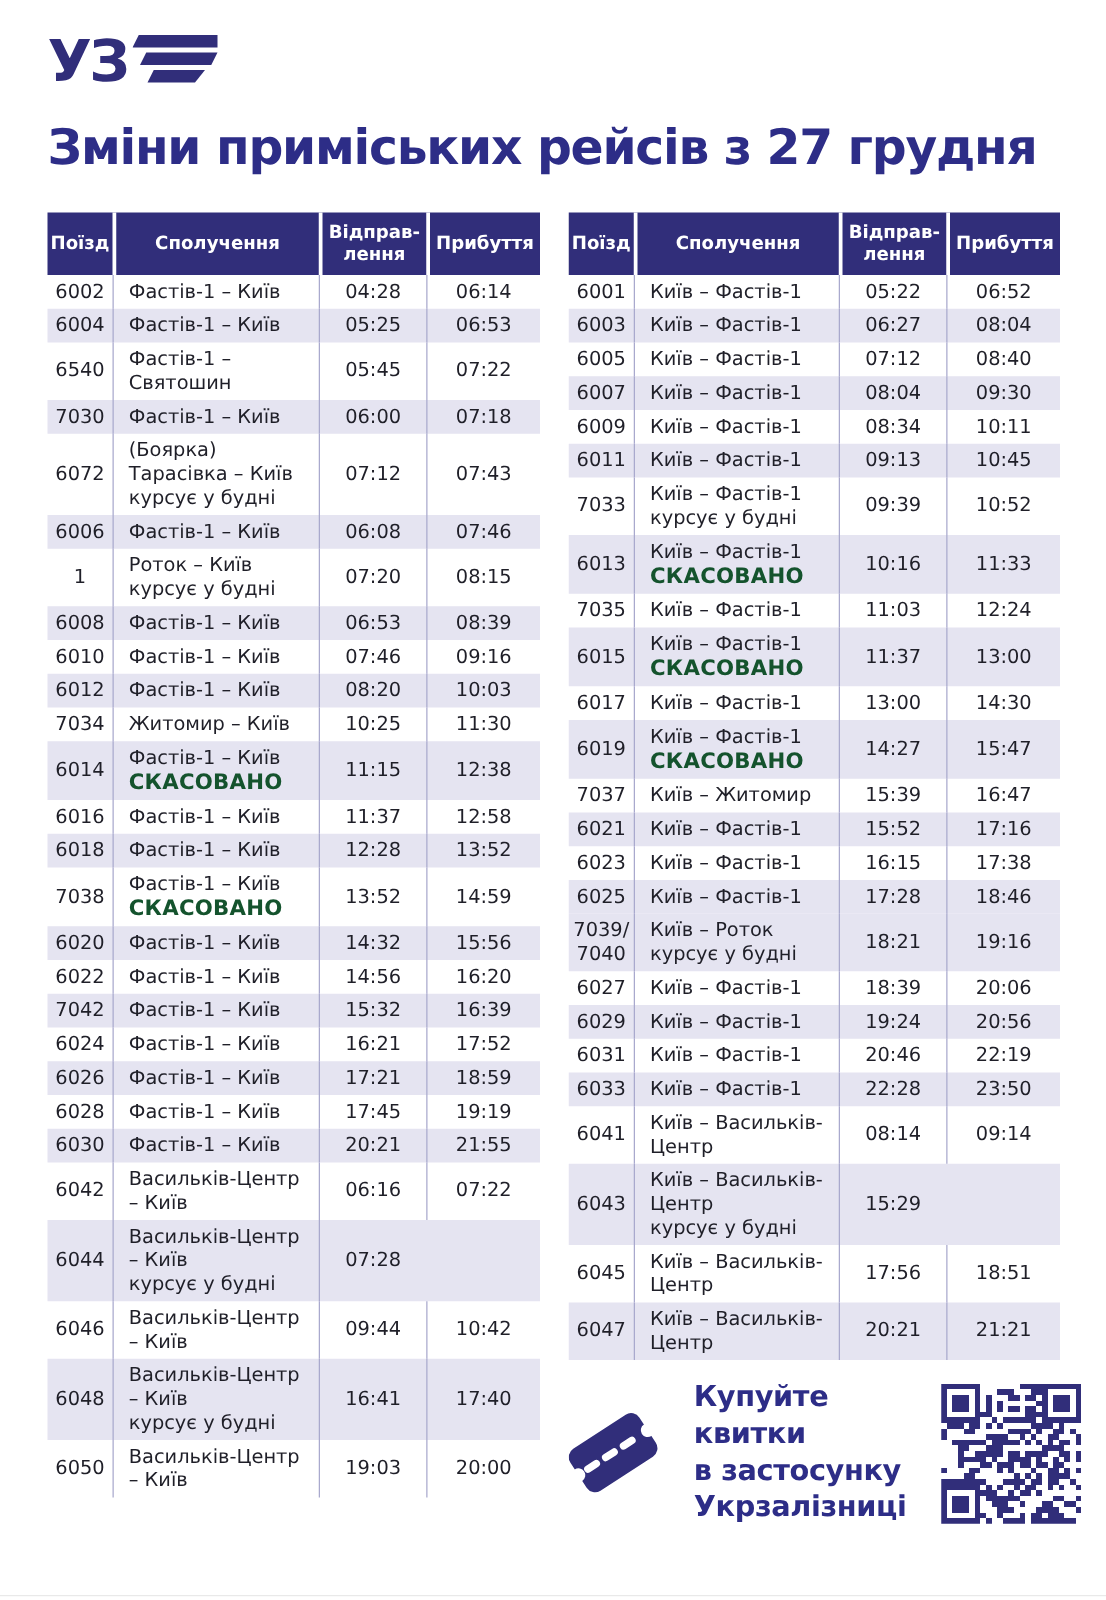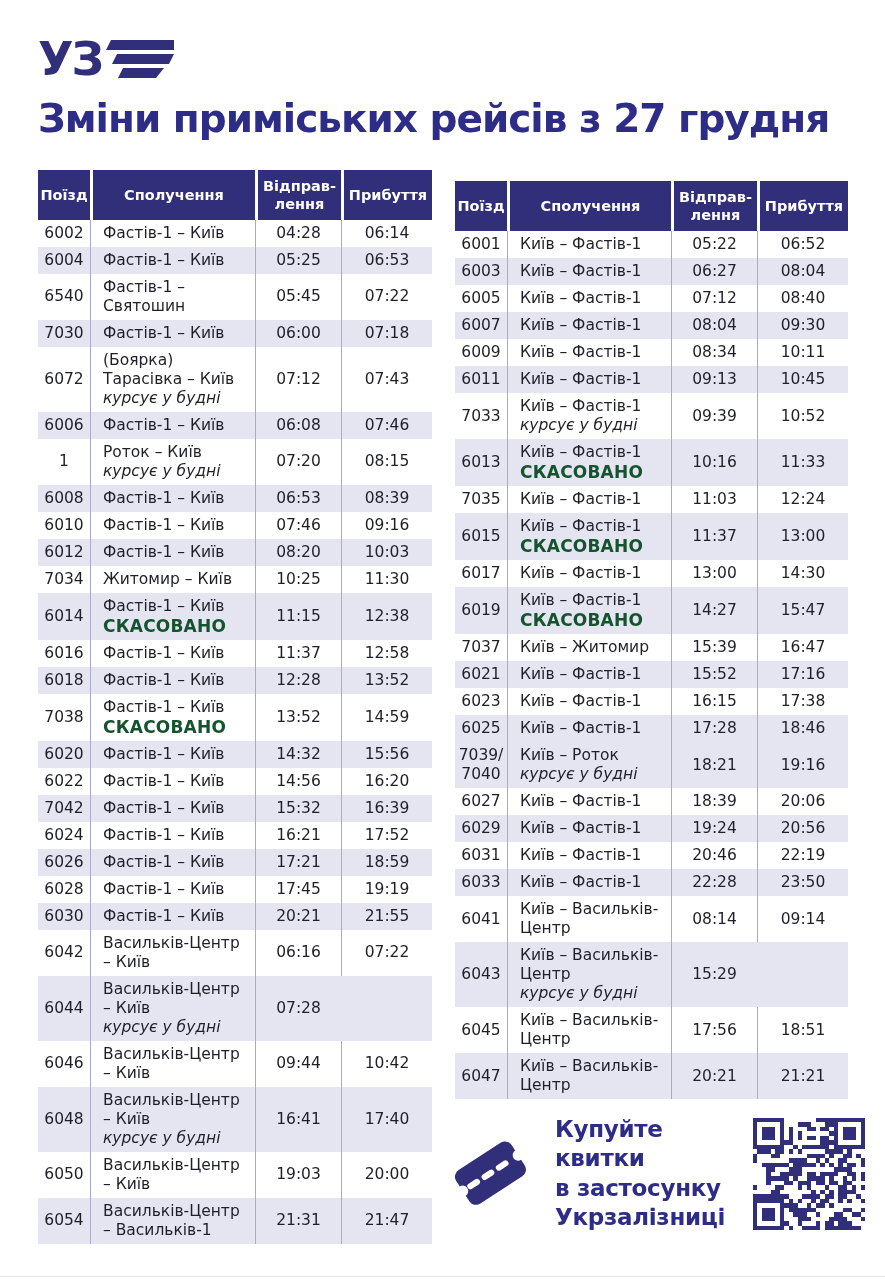--- a/index.html
+++ b/index.html
@@ -3,29 +3,29 @@
 <meta charset="utf-8">
 <style>
   * { margin:0; padding:0; box-sizing:border-box; }
   html,body { background:#fff; }
   .page {
     position:relative; width:885px; height:1280px; overflow:hidden;
     background:#fff; padding:26px 37px 0 38px;
     font-family:"DejaVu Sans","Liberation Sans",sans-serif;
     color:#1f1f28;
   }
-  .logo { display:flex; align-items:flex-end; gap:4px; height:56px; }
+  .logo { display:flex; align-items:flex-start; gap:4px; height:56px; }
   .logo-text { font-size:46px; font-weight:800; color:#312e7a; letter-spacing:-2px; line-height:1; }
   .logo-stripes { display:block; margin-bottom:2px; }
   h1.title {
     margin-top:16px; margin-bottom:22px;
     font-size:39px; font-weight:800; letter-spacing:-1px;
     color:#2d2d87; line-height:1.1; white-space:nowrap;
   }
-  .tables { display:flex; gap:23px; align-items:center;margin-top:29px; }
+  .tables { display:flex; gap:23px; align-items:flex-start;margin-top:29px; }
   .ttable { width:394px; flex:0 0 394px; }
   .right-col { width:393px; flex:0 0 393px; display:flex; flex-direction:column; }
   .right-col .ttable { width:393px; flex:0 0 auto; }
   .thead, .trow { display:grid; grid-template-columns:52px 165px 86px 91px; }
   .right-col .thead, .right-col .trow { grid-template-columns:52px 164px 86px 91px; }
   .thead { background:#312e7a; color:#fff; }
   .th {
     display:flex; align-items:center; justify-content:center; text-align:center;
     font-size:14.5px; font-weight:700; line-height:1.25;
     min-height:50px; padding:4px 2px; white-space:pre-line;
@@ -35,21 +35,21 @@
   .td {
     display:flex; align-items:center; justify-content:center;
     font-size:15.5px; line-height:19px; padding:4px 2px;
     text-align:center; white-space:pre-line;
   }
   .td + .td { border-left:1px solid #a9a9cd; }
   .td.route {
     flex-direction:column; align-items:flex-start; justify-content:center;
     text-align:left; padding-left:12px; padding-right:6px;
   }
-  .route-note { font-style:italic; }
+  .route-note { }
   .route-cancelled { font-weight:800; font-size:17px; line-height:20px; color:#14532d; letter-spacing:0.2px; }
   .promo { display:flex; align-items:center; gap:28px; margin-top:16px; }
   .promo-text {
     flex:1; font-size:23px; font-weight:800; color:#2d2d87;
     line-height:1.28; white-space:pre-line; letter-spacing:-0.3px;
   }
   .ticket-wrap { flex:0 0 72px; height:86px; }
   .qr-wrap { flex:0 0 112px; height:112px; }
   .bottom-hairline { position:absolute; left:0; right:0; bottom:3px; height:1px; background:#e9e9e9; }
 </style>
@@ -231,26 +231,20 @@
           <div class="td">6048</div>
           <div class="td route"><span>Васильків-Центр – Київ</span><span class="route-note">курсує у будні</span></div>
           <div class="td">16:41</div>
           <div class="td">17:40</div>
         </div>
         <div class="trow">
           <div class="td">6050</div>
           <div class="td route"><span>Васильків-Центр – Київ</span></div>
           <div class="td">19:03</div>
           <div class="td">20:00</div>
-        </div>
-        <div class="trow alt">
-          <div class="td">6054</div>
-          <div class="td route"><span>Васильків-Центр – Васильків-1</span></div>
-          <div class="td">21:31</div>
-          <div class="td">21:47</div>
         </div>
       </div>
     <div class="right-col">
       <div class="ttable" id="table-right">
           <div class="thead">
             <div class="th">Поїзд</div>
             <div class="th">Сполучення</div>
             <div class="th">Відправ-
 лення</div>
             <div class="th">Прибуття</div>

